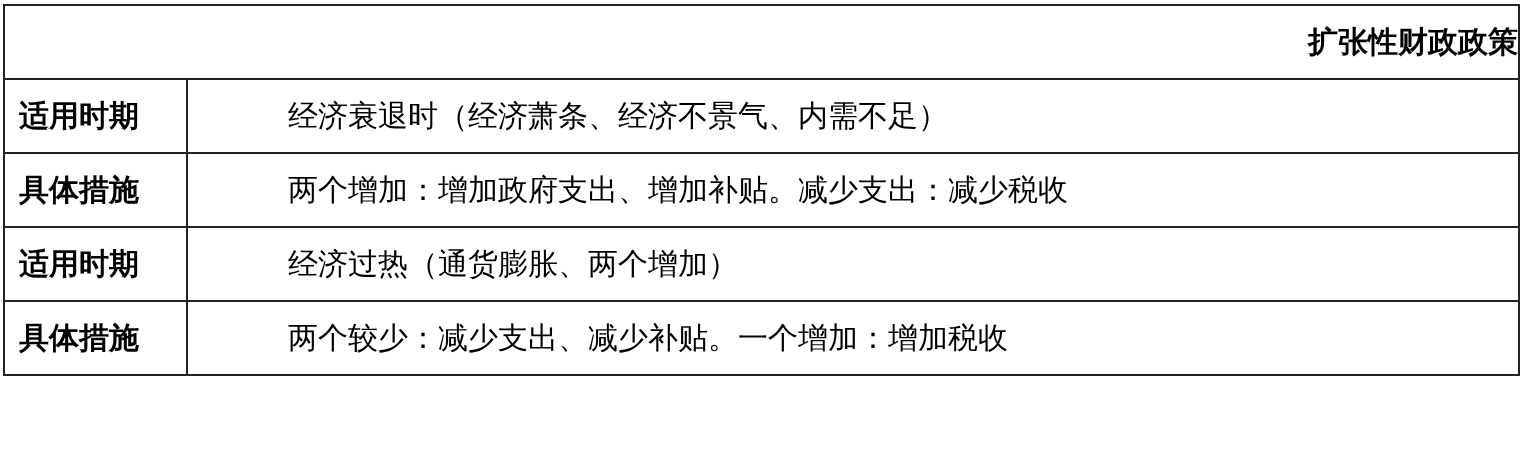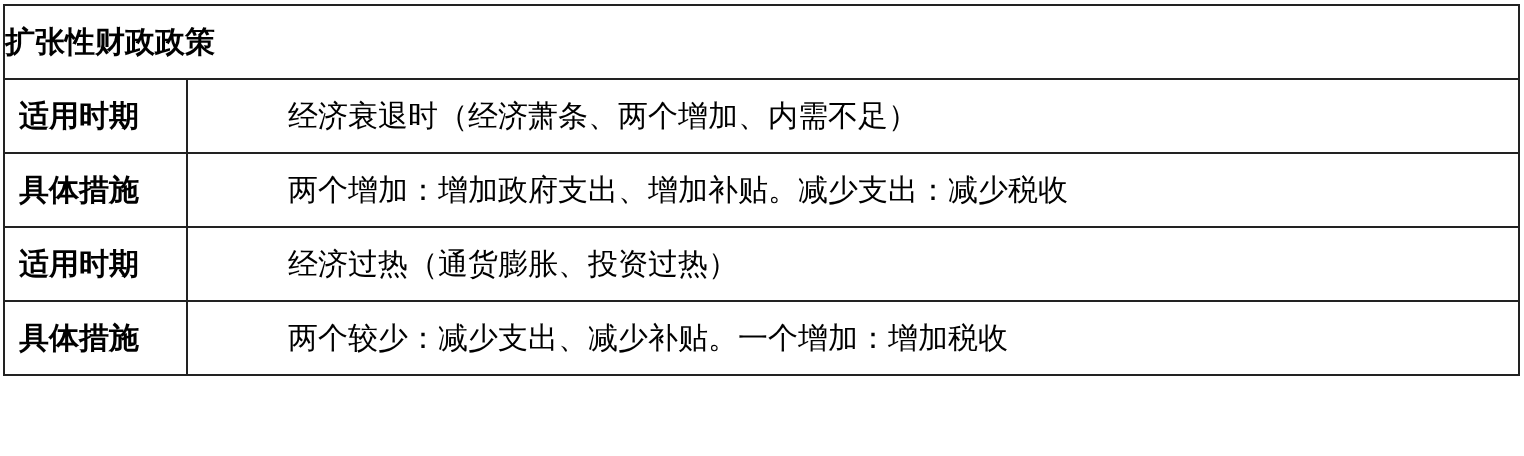--- a/index.html
+++ b/index.html
@@ -6,47 +6,47 @@
     body { width: 1524px; height: 456px; position: relative; overflow: hidden; }
     .tbl {
       position: absolute; left: 3px; top: 4px;
       width: 1517px;
       border-collapse: collapse;
       table-layout: fixed;
       font-family: "DejaVu Serif", "Liberation Serif", serif;
       color: #000;
     }
     .tbl td { border: 2px solid #222; padding: 0; vertical-align: middle; }
-    .sec-head td { height: 72px; text-align: left; font-size: 30px; font-weight: bold; font-family: Liberation Mono, monospace; }
+    .sec-head td { height: 72px; text-align: right; font-size: 30px; font-weight: bold; font-family: Liberation Mono, monospace; }
     .data-row td { height: 72px; font-size: 30px; }
     .label { width: 169px; padding-left: 14px !important; font-weight: bold; font-family: "DejaVu Sans", "Liberation Sans", sans-serif; margin-top: 24px; }
     .value { padding-left: 100px !important; }
   </style>
 </head>
 <body>
 
 <table class="tbl">
   <colgroup>
       <col style="width:183px">
       <col>
     </colgroup>
   <tbody>
     <tr class="sec-head">
       <td colspan="2">扩张性财政政策</td>
     </tr>
     <tr class="data-row">
       <td class="label">适用时期</td>
-      <td class="value">经济衰退时（经济萧条、两个增加、内需不足）</td>
+      <td class="value">经济衰退时（经济萧条、经济不景气、内需不足）</td>
     </tr>
     <tr class="data-row">
       <td class="label">具体措施</td>
       <td class="value">两个增加：增加政府支出、增加补贴。减少支出：减少税收</td>
     </tr>
     <tr class="data-row">
       <td class="label">适用时期</td>
-      <td class="value">经济过热（通货膨胀、投资过热）</td>
+      <td class="value">经济过热（通货膨胀、两个增加）</td>
     </tr>
     <tr class="data-row">
       <td class="label">具体措施</td>
       <td class="value">两个较少：减少支出、减少补贴。一个增加：增加税收</td>
     </tr>
   </tbody>
 </table>
 
 </body></html>

